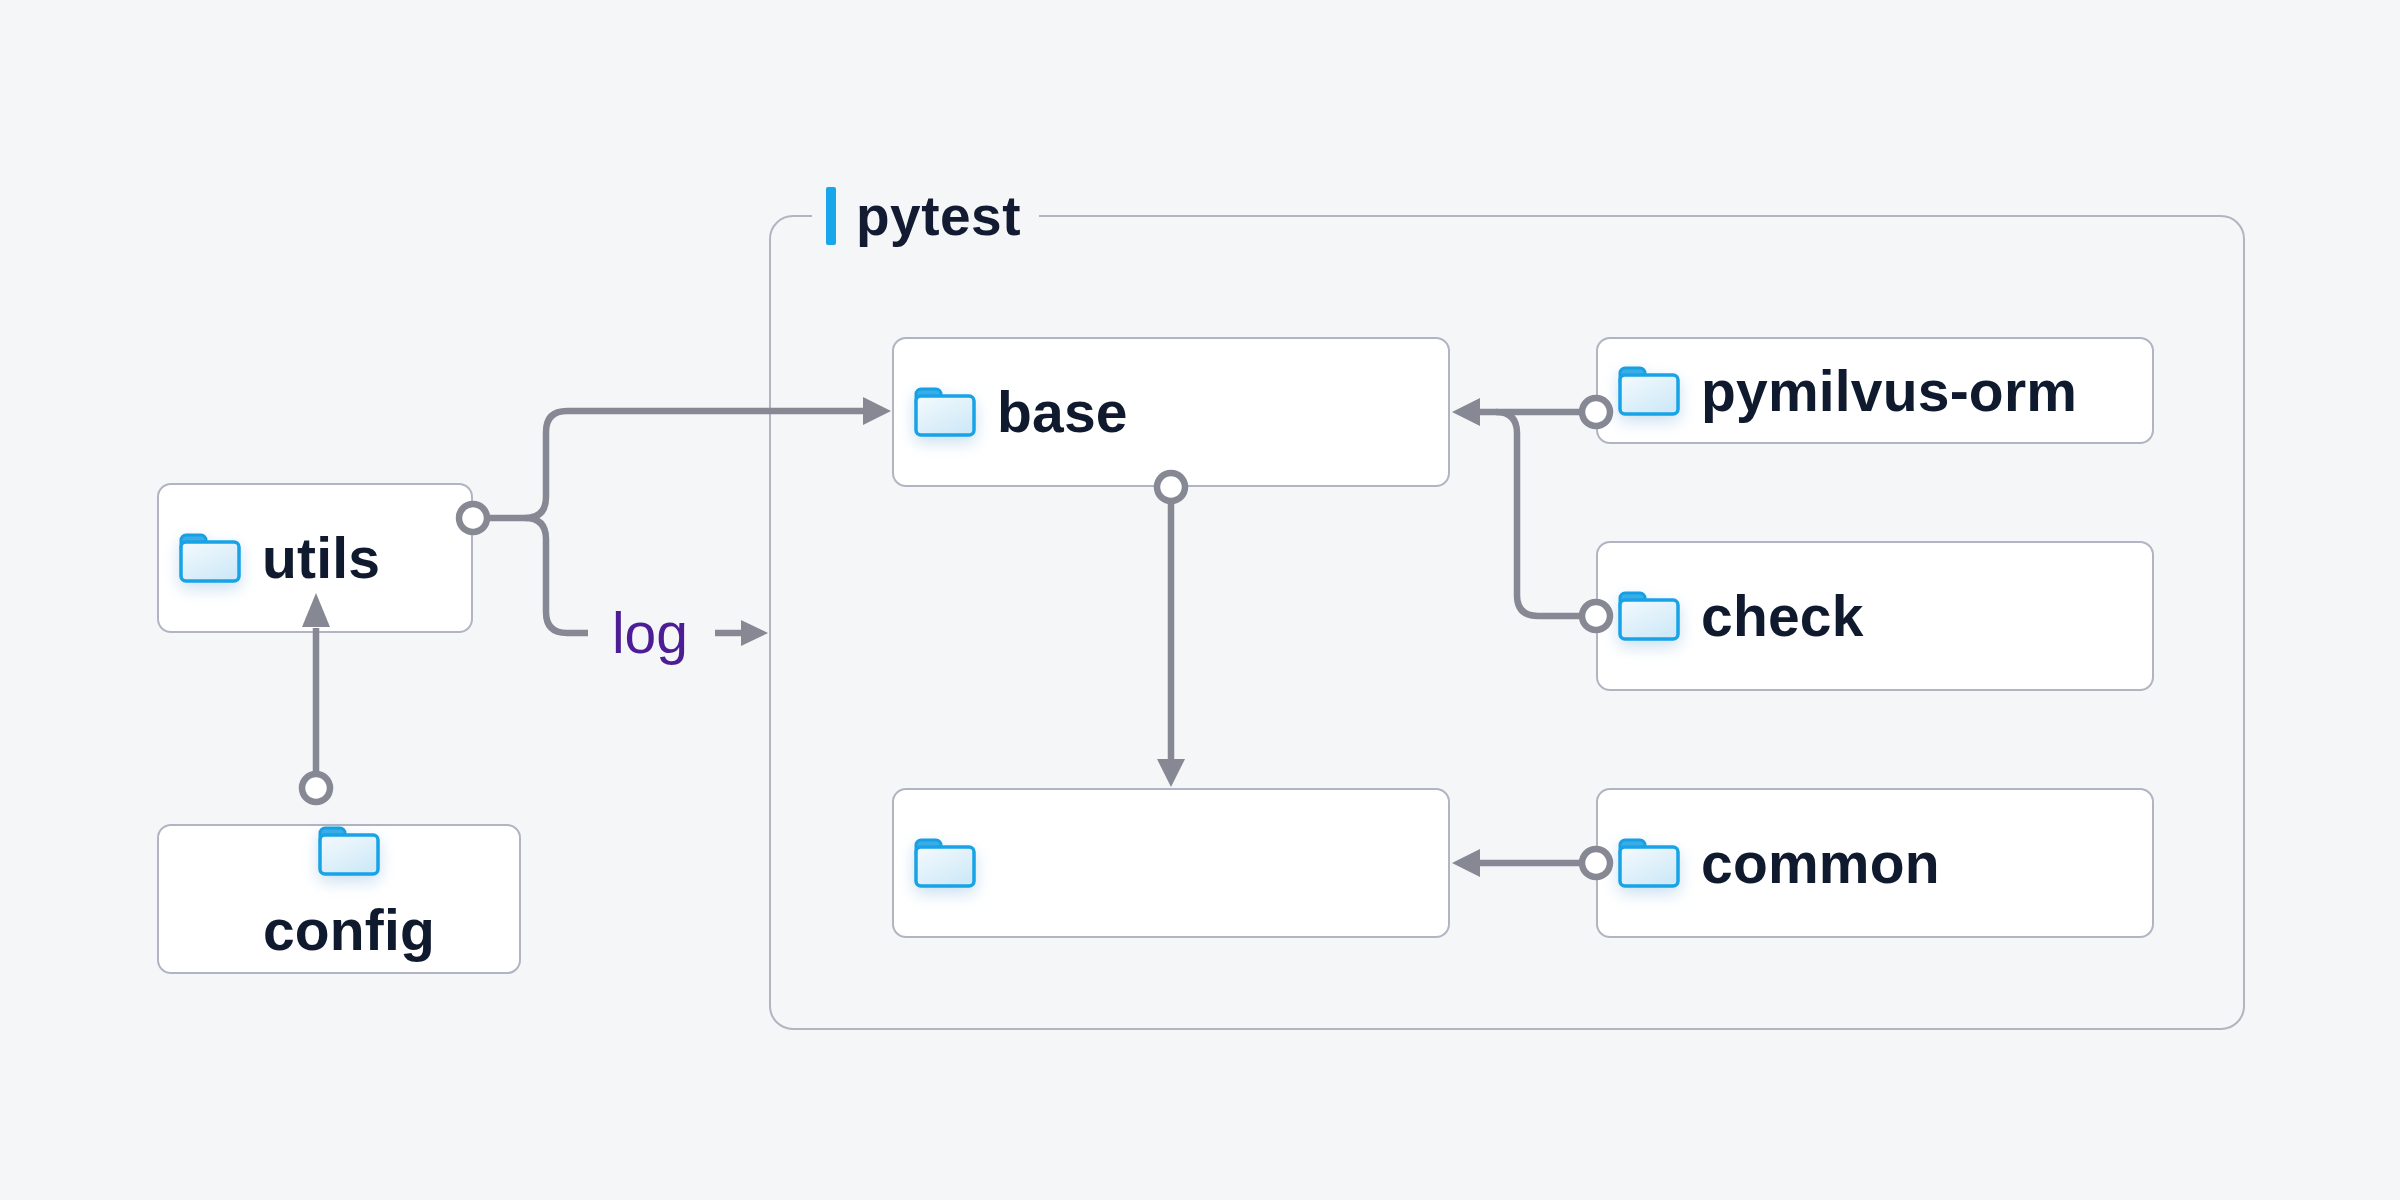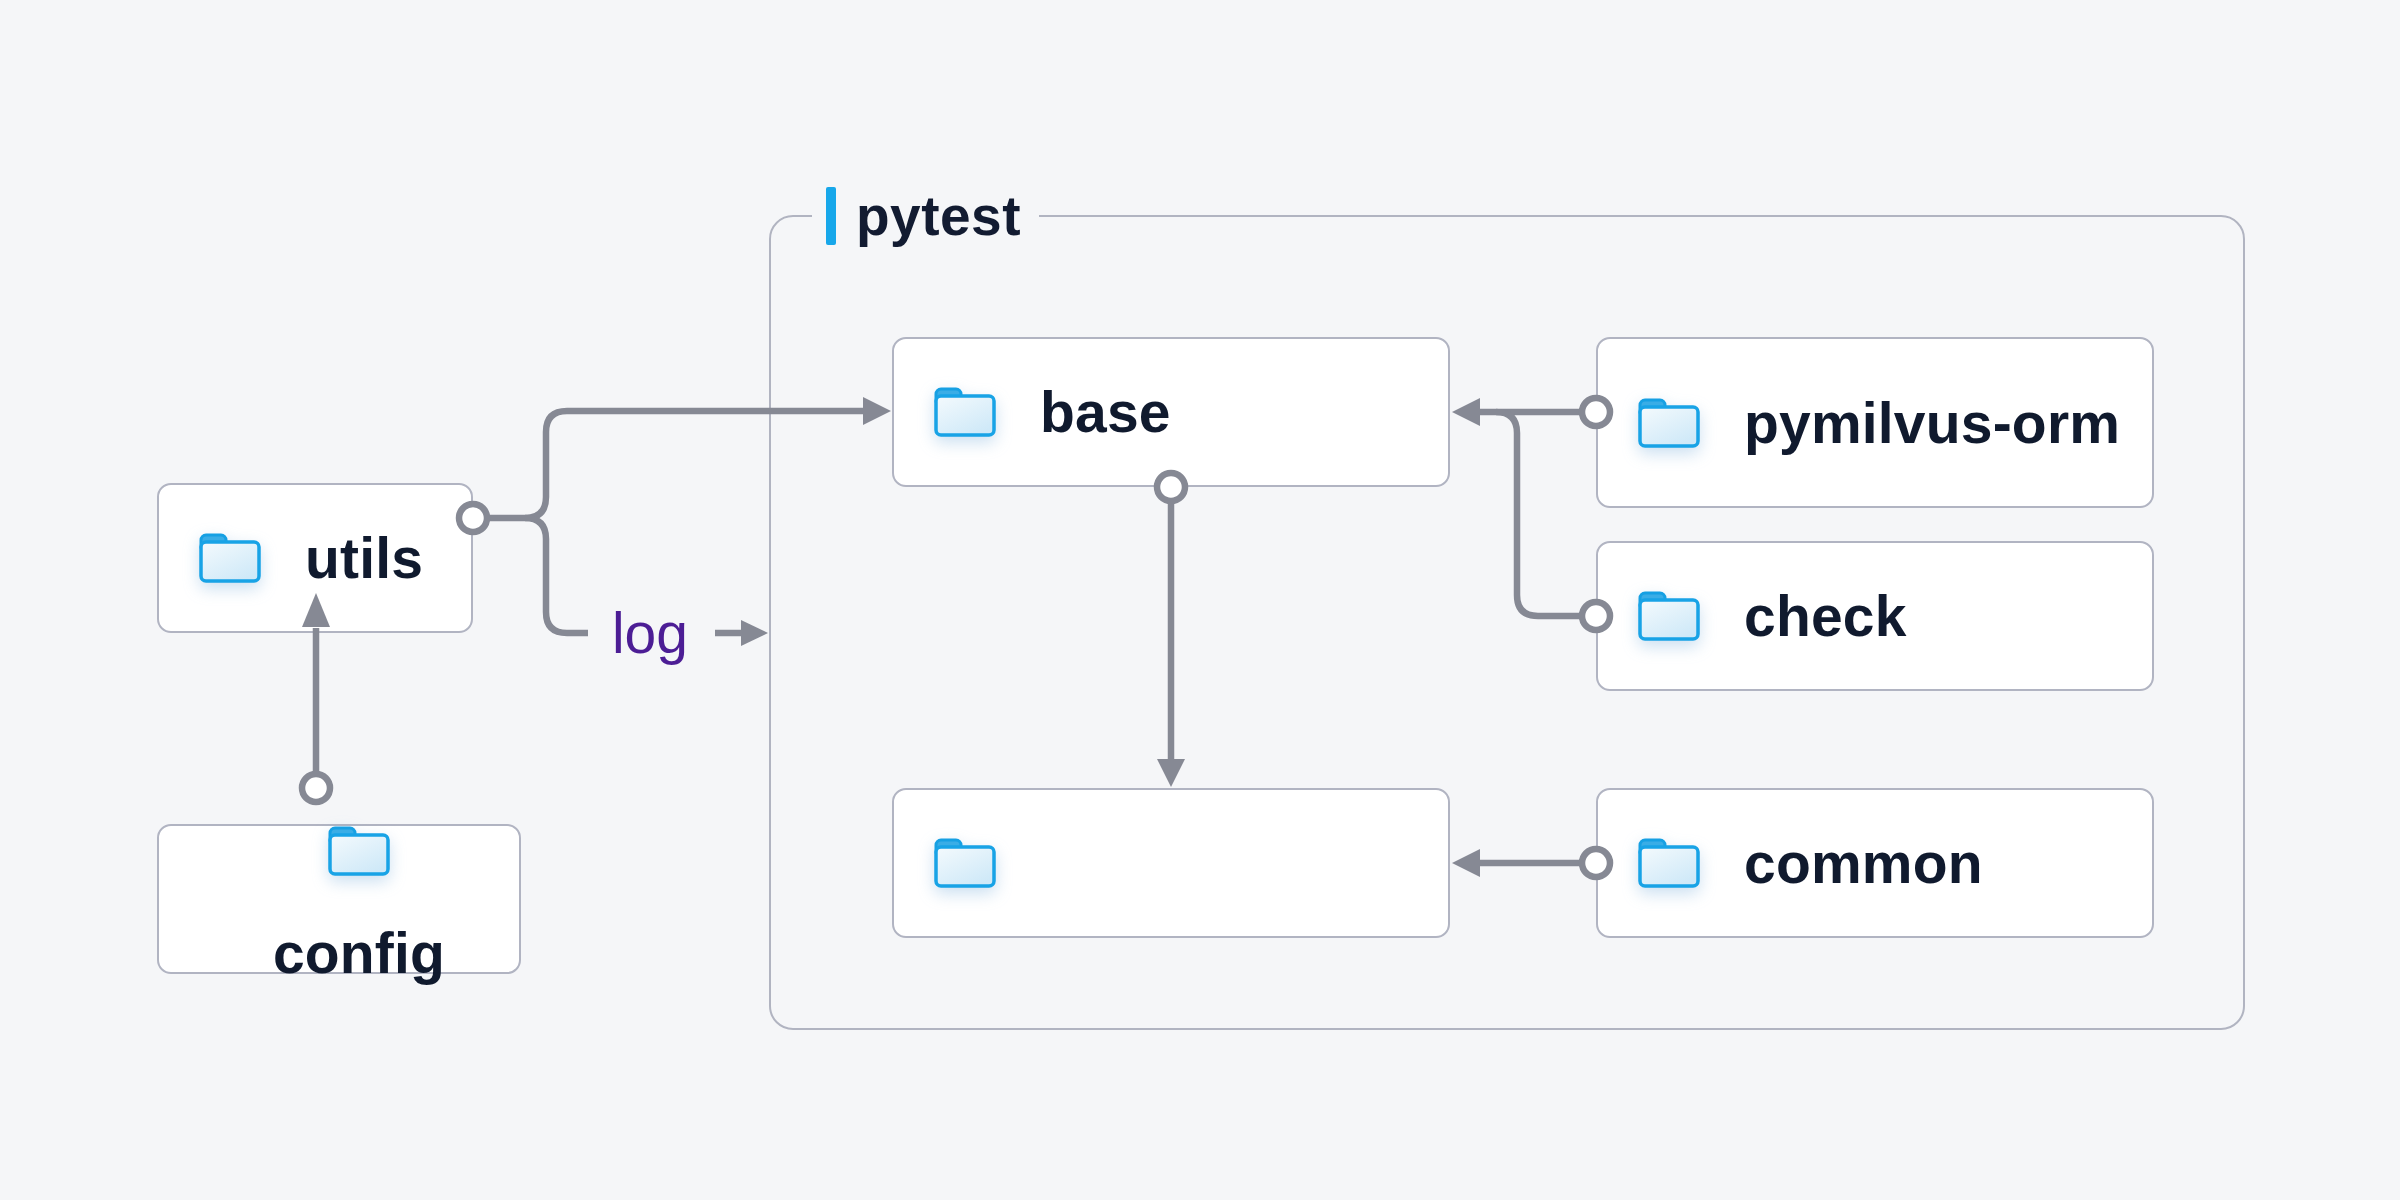--- a/index.html
+++ b/index.html
@@ -19,32 +19,32 @@
     background:#f5f6f8;padding:0 18px 0 14px;z-index:5;justify-content:center;
   }
   .accent-bar{width:10px;height:58px;background:#17a7ea;border-radius:2px;}
   .group-label-text{
     font-size:55px;font-weight:600;color:#121b31;letter-spacing:0.5px;
   }
   
   .node{
     position:absolute;background:#ffffff;border:2px solid #b1b4c2;
     border-radius:14px;box-sizing:border-box;
-    display:flex;align-items:center;padding-left:40px;gap:44px;z-index:2;
+    display:flex;align-items:center;padding-left:20px;gap:21px;z-index:2;
   }
   .node-label{
     font-size:57px;font-weight:700;color:#101a2e;letter-spacing:0.2px;
     white-space:nowrap;
   }
   .folder{flex:0 0 auto;filter:drop-shadow(0 6px 8px rgba(110,165,215,.35));}
   .n-utils       {left:157px; top:443px; width:316px; height:150px;margin-top:40px;}
   .n-config      {left:157px; top:824px; width:364px; height:150px;flex-direction:column;}
   .n-base        {left:892px; top:337px; width:558px; height:150px;}
   .n-testcases   {left:892px; top:788px; width:558px; height:150px;}
-  .n-pymilvusorm {left:1596px;top:337px; width:558px; height:171px;}
+  .n-pymilvusorm {left:1596px;top:337px; width:558px; height:107px;}
   .n-check       {left:1596px;top:541px; width:558px; height:150px;}
   .n-common      {left:1596px;top:788px; width:558px; height:150px;}
   
   .wires{position:absolute;left:0;top:0;z-index:4;pointer-events:none;}
   .wires path.w, .wires line.w{
     stroke:#868994;stroke-width:6.5;fill:none;stroke-linecap:butt;
   }
   .wires circle.port{fill:#ffffff;stroke:#868994;stroke-width:6.5;}
   .wires path.head{fill:#868994;stroke:none;}
   

